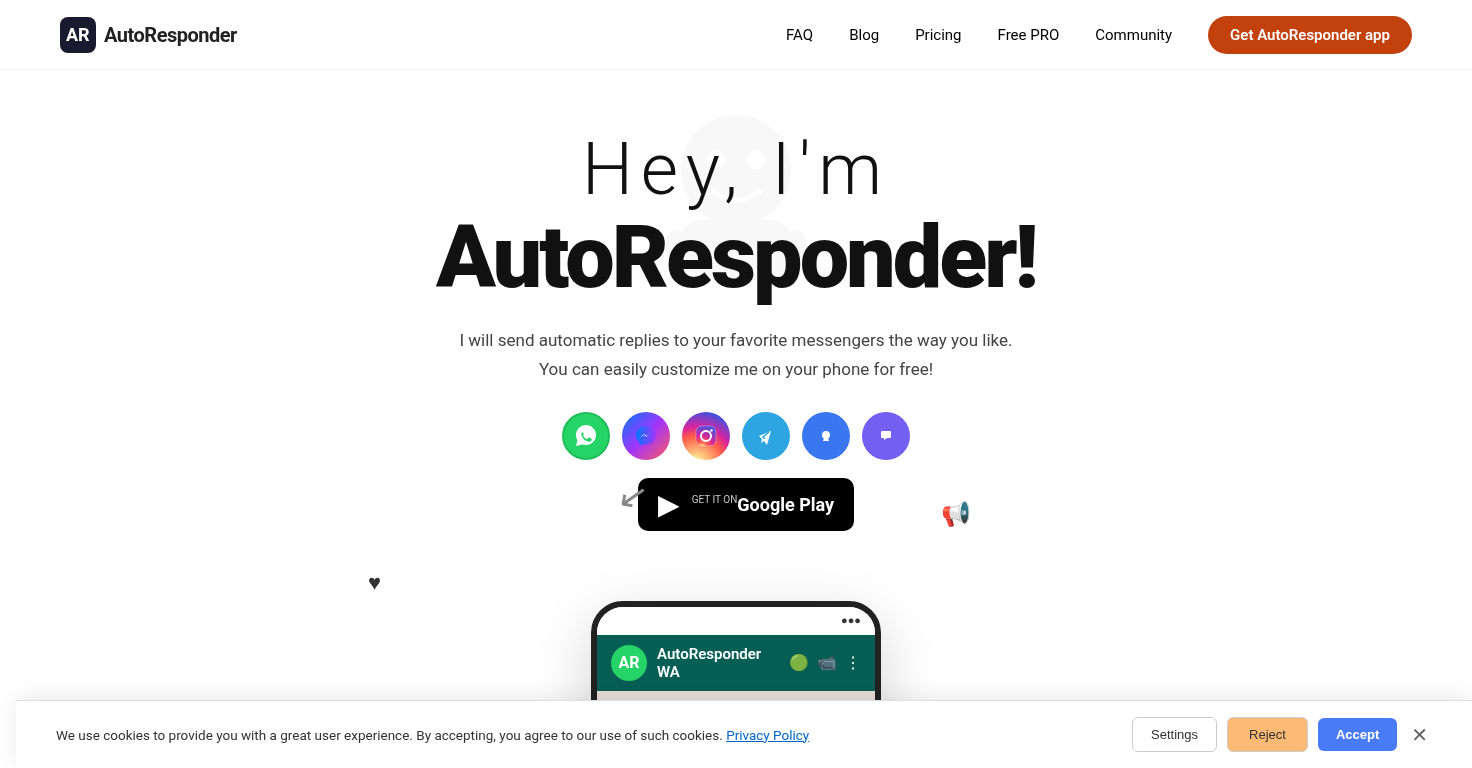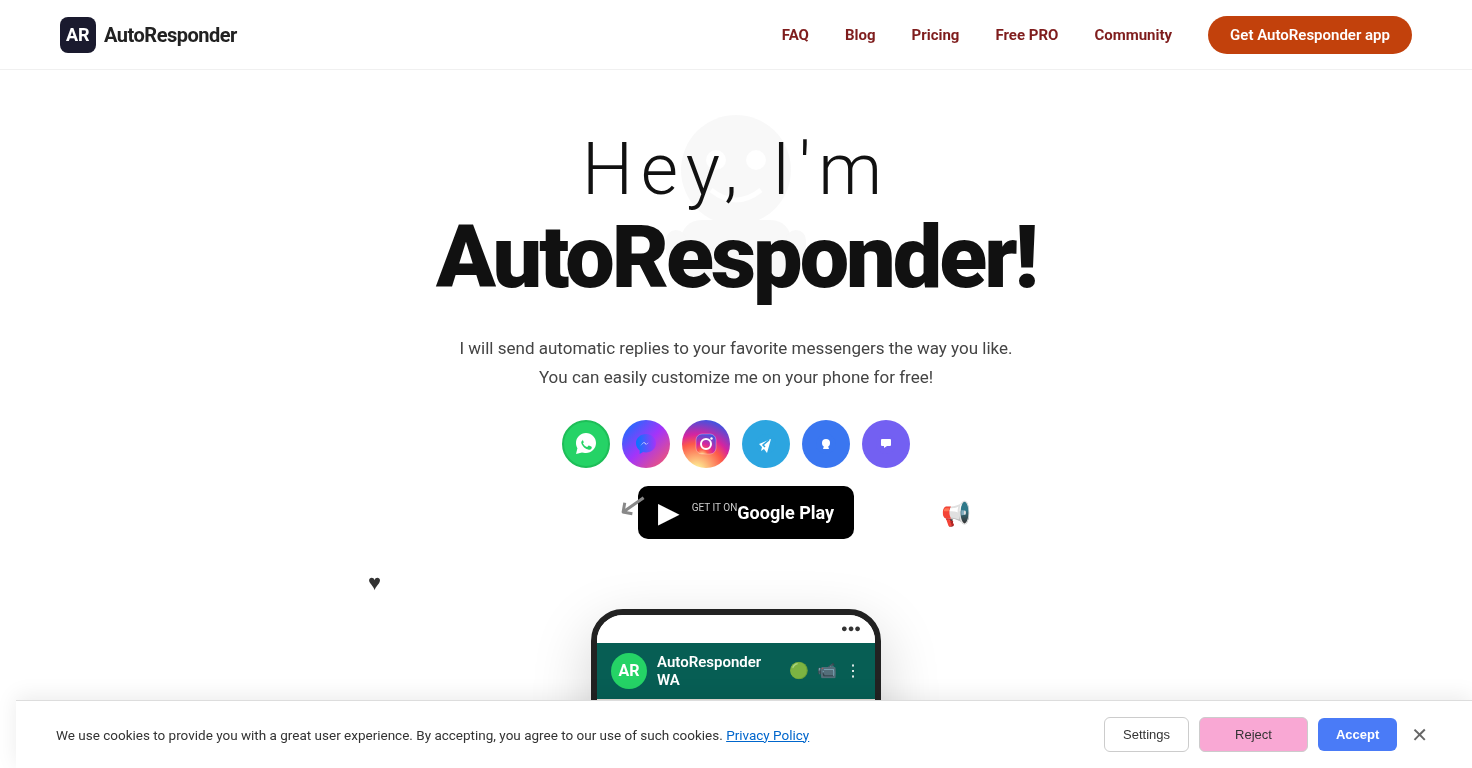--- a/index.html
+++ b/index.html
@@ -41,23 +41,23 @@
       letter-spacing: -0.5px;
     }
     .nav-links {
       display: flex;
       align-items: center;
       gap: 36px;
       list-style: none;
     }
     .nav-links a {
       text-decoration: none;
-      color: #7f1d1d;
+      color: #000000;
       font-size: 15px;
-      font-weight: 700;
+      font-weight: 400;
     }
     .nav-cta {
       background: #c2410c;
       color: #fff !important;
       padding: 10px 22px;
       border-radius: 25px;
       font-weight: 600 !important;
       font-size: 15px !important;
       text-decoration: none;
       transition: background 0.2s;
@@ -97,21 +97,21 @@
       font-weight: 300;
       letter-spacing: 8px;
     }
     .hero-title .line2 {
       font-size: 88px;
       font-weight: 900;
       letter-spacing: -3px;
     }
 
     .hero-subtitle {
-      margin-top: 28px;
+      margin-top: 20px;
       font-size: 17px;
       color: #444;
       line-height: 1.7;
     }
 
     
     .messenger-row {
       display: flex;
       justify-content: center;
       align-items: center;
@@ -320,24 +320,24 @@
       background: #fff;
       border: 1px solid #ccc;
       border-radius: 6px;
       padding: 9px 18px;
       font-size: 13px;
       cursor: pointer;
       color: #333;
       font-weight: 500;
     }
     .btn-reject {
-      background: #f9a8d4;
+      background: #fdba74;
       border: 1px solid #ccc;
       border-radius: 6px;
-      padding: 9px 35px;
+      padding: 9px 21px;
       font-size: 13px;
       cursor: pointer;
       color: #333;
       font-weight: 500;
       text-align: center;
     }
     .btn-accept {
       background: #4a7bf7;
       border: none;
       border-radius: 6px;

